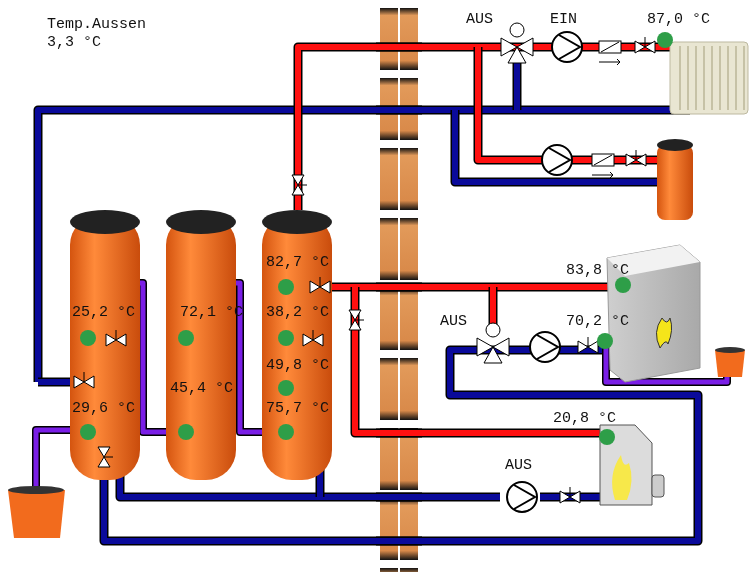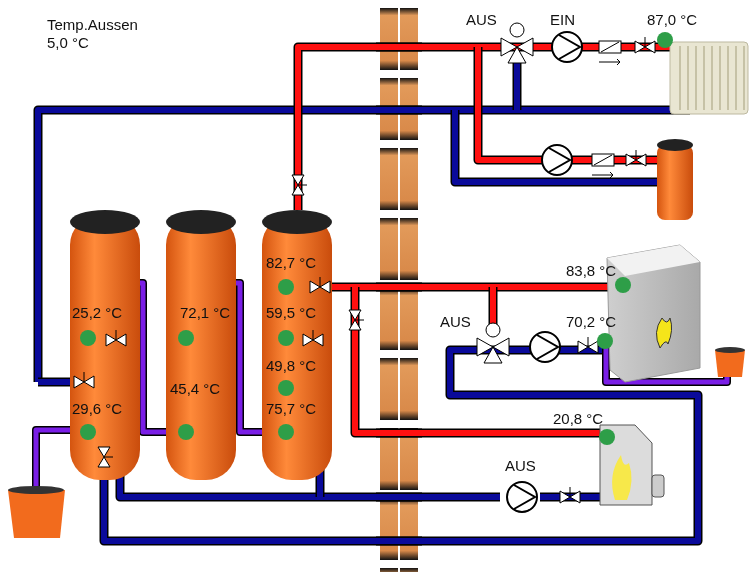--- a/index.html
+++ b/index.html
@@ -1,18 +1,18 @@
 <!DOCTYPE html>
 <html><head>
 <meta charset="utf-8">
 <style>
   html,body{margin:0;padding:0;background:#fff;}
   body{width:753px;height:572px;position:relative;overflow:hidden;font-family:"Liberation Sans",sans-serif;}
   svg{position:absolute;left:0;top:0;}
-  .lbl{position:absolute;font-size:15px;color:#111;white-space:nowrap;line-height:17px;}
+  .lbl{position:absolute;font-size:15px;color:#111;white-space:nowrap;line-height:17px;font-family:Liberation Mono, monospace;}
 </style>
 </head>
 <body>
 
 <svg width="753" height="572" viewBox="0 0 753 572">
   <defs>
     <linearGradient id="tankG" x1="0" x2="1">
       <stop offset="0" stop-color="#d4540f"></stop>
         <stop offset="0.35" stop-color="#ff8a3a"></stop>
         <stop offset="1" stop-color="#c94c0c"></stop>
@@ -257,32 +257,32 @@
       <circle cx="286" cy="388" r="8" fill="#2e9e48"></circle>
       <circle cx="286" cy="432" r="8" fill="#2e9e48"></circle>
       <circle cx="665" cy="40" r="8" fill="#2e9e48"></circle>
       <circle cx="623" cy="285" r="8" fill="#2e9e48"></circle>
       <circle cx="605" cy="341" r="8" fill="#2e9e48"></circle>
       <circle cx="607" cy="437" r="8" fill="#2e9e48"></circle>
     </g>
 </svg>
 
 <div class="lbl" style="left:47px;top:16px">Temp.Aussen</div>
-<div class="lbl" style="left:47px;top:34px">5,0 °C</div>
+<div class="lbl" style="left:47px;top:34px">3,3 °C</div>
 
 <div class="lbl" style="left:466px;top:11px">AUS</div>
 <div class="lbl" style="left:550px;top:11px">EIN</div>
 <div class="lbl" style="left:647px;top:11px">87,0 °C</div>
 
 <div class="lbl" style="left:72px;top:304px">25,2 °C</div>
 <div class="lbl" style="left:72px;top:400px">29,6 °C</div>
 <div class="lbl" style="left:180px;top:304px">72,1 °C</div>
 <div class="lbl" style="left:170px;top:380px">45,4 °C</div>
 <div class="lbl" style="left:266px;top:254px">82,7 °C</div>
-<div class="lbl" style="left:266px;top:304px">59,5 °C</div>
+<div class="lbl" style="left:266px;top:304px">38,2 °C</div>
 <div class="lbl" style="left:266px;top:357px">49,8 °C</div>
 <div class="lbl" style="left:266px;top:400px">75,7 °C</div>
 
 <div class="lbl" style="left:566px;top:262px">83,8 °C</div>
 <div class="lbl" style="left:566px;top:313px">70,2 °C</div>
 <div class="lbl" style="left:440px;top:313px">AUS</div>
 
 <div class="lbl" style="left:553px;top:410px">20,8 °C</div>
 <div class="lbl" style="left:505px;top:457px">AUS</div>
 

